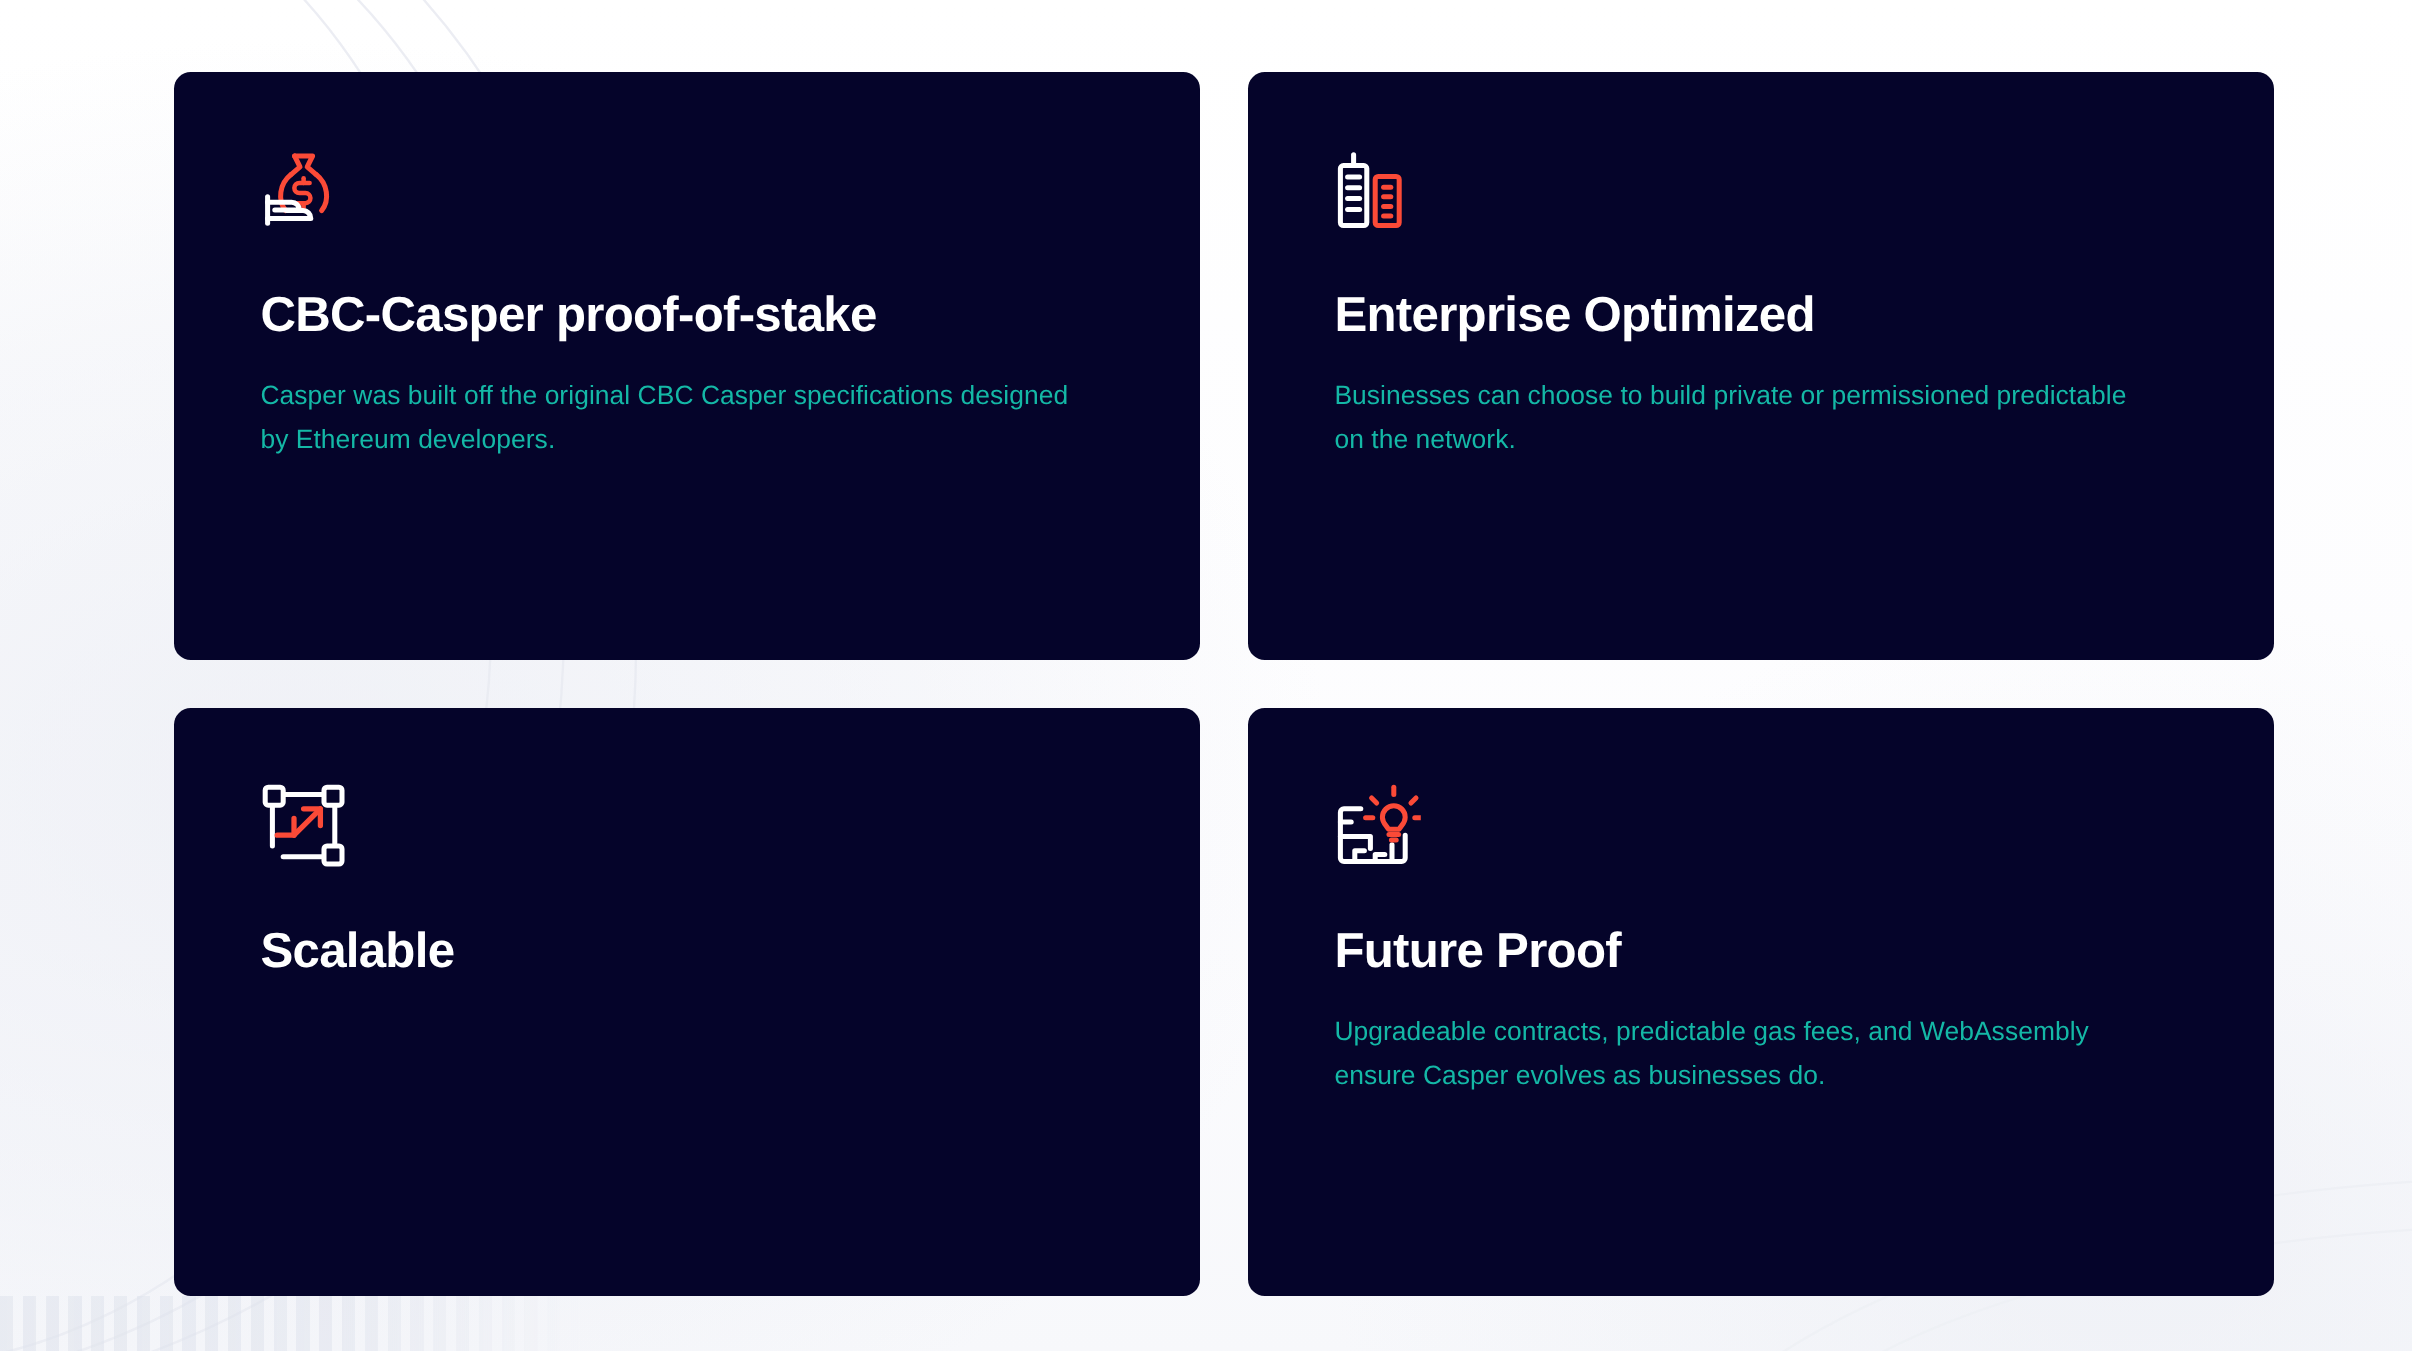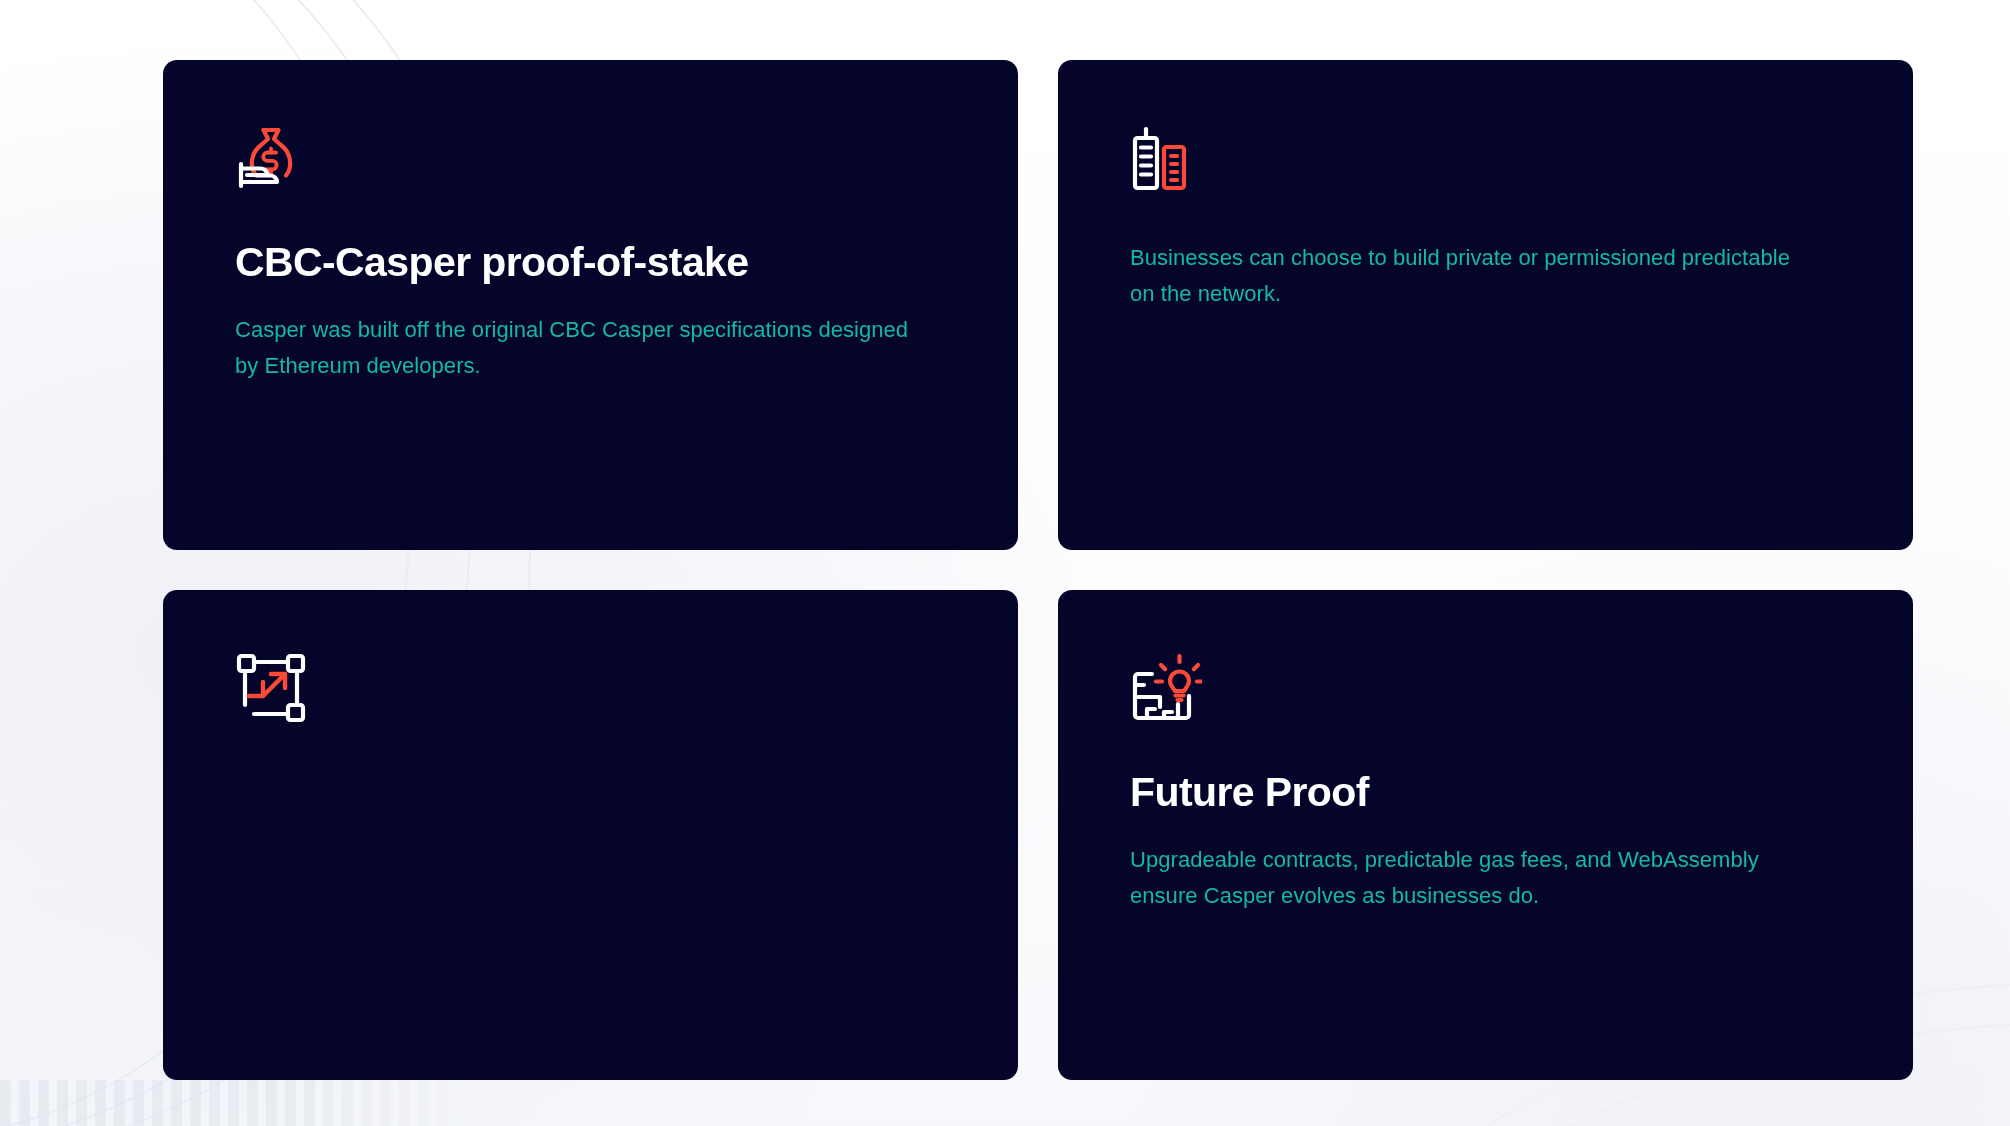--- a/index.html
+++ b/index.html
@@ -40,21 +40,20 @@
 
   .grid {
     position:absolute;
     left:145px; top:60px;
     width:1750px; height:1020px;
     display:grid;
     grid-template-columns:855px 855px;
     grid-template-rows:490px 490px;
     column-gap:40px;
     row-gap:40px;
-    margin-left:18px;
   }
 
   .card {
     background:#05042a;
     border-radius:14px;
     padding:62px 72px 0 72px;
     position:relative;
     overflow:hidden;
   }
 
@@ -144,20 +143,21 @@
           </g>
           <g fill="none" stroke="#fb4a37" stroke-width="4.2" stroke-linecap="round" stroke-linejoin="round">
             <rect x="34" y="25" width="20" height="41" rx="2.5"></rect>
             <path d="M41 34 h6"></path>
               <path d="M41 42 h6"></path>
               <path d="M41 50 h6"></path>
               <path d="M41 58 h6"></path>
           </g>
         </svg>
       </span>
+      <div class="card-title">Enterprise Optimized</div>
       <div class="card-body">Businesses can choose to build private or permissioned predictable on the network.</div>
     </div>
 
     <div class="card">
       <span class="card-icon">
         <svg viewBox="0 0 72 72">
           <g fill="none" stroke="#ffffff" stroke-width="4.2" stroke-linecap="round" stroke-linejoin="round">
             <path d="M19 10 h34"></path>
             <path d="M10 19 v34"></path>
             <path d="M62 19 v34"></path>
@@ -166,20 +166,21 @@
             <rect x="53" y="4" width="15" height="15" rx="2.5" fill="#05042a"></rect>
             <rect x="53" y="53" width="15" height="15" rx="2.5" fill="#05042a"></rect>
           </g>
           <g fill="none" stroke="#fb4a37" stroke-width="4.4" stroke-linecap="round" stroke-linejoin="round">
             <path d="M14 44 h14 v-14"></path>
             <path d="M28 44 L50 22"></path>
             <path d="M36 22 h14 v14"></path>
           </g>
         </svg>
       </span>
+      <div class="card-title">Scalable</div>
     </div>
 
     <div class="card">
       <span class="card-icon">
         <svg viewBox="0 0 72 72">
           <g fill="none" stroke="#ffffff" stroke-width="4.2" stroke-linecap="round" stroke-linejoin="round">
             <path d="M22 22 H8 a3 3 0 0 0 -3 3 v38 a3 3 0 0 0 3 3 h48 a3 3 0 0 0 3 -3 V44"></path>
             <path d="M5 33 h9"></path>
             <path d="M5 45 h25 v10"></path>
             <path d="M17 66 v-9 h8"></path>

